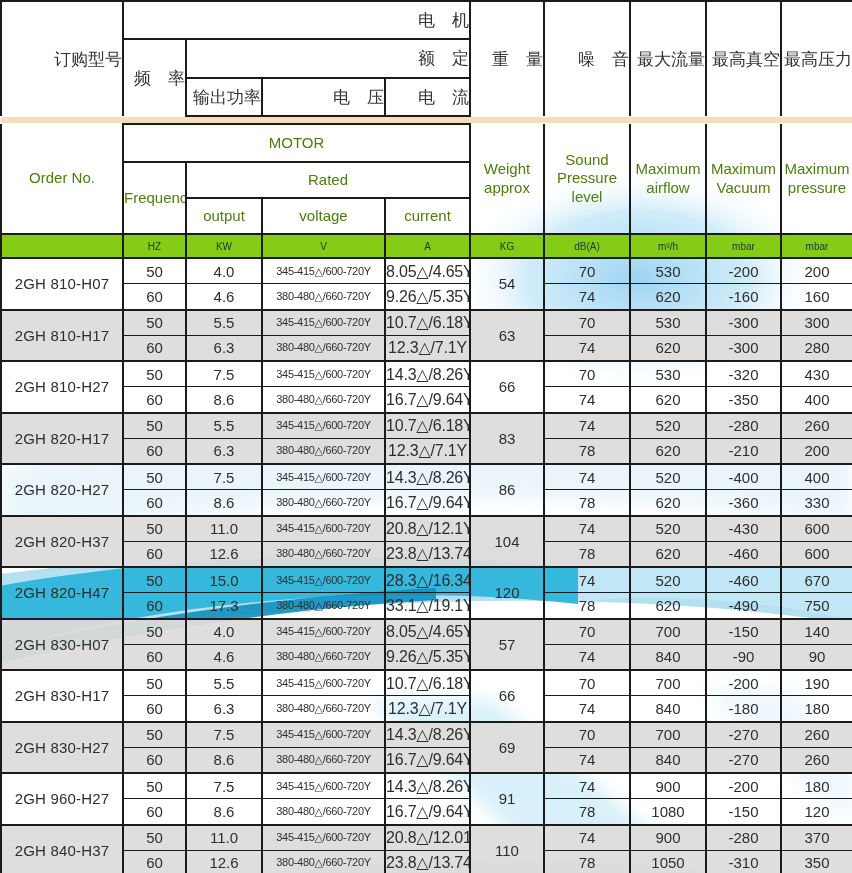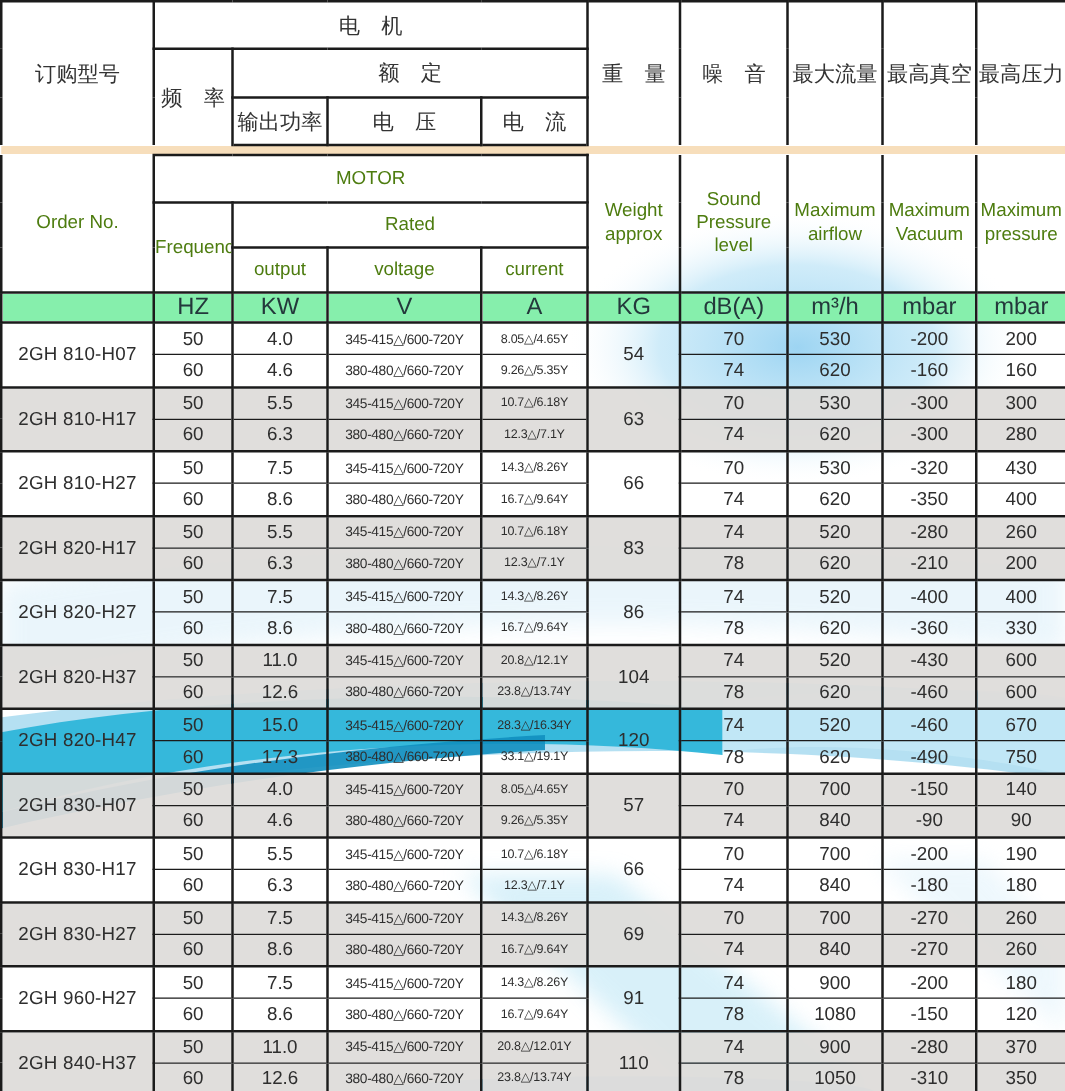--- a/index.html
+++ b/index.html
@@ -8,35 +8,35 @@
   .stage{ position:relative; width:852px; height:873px; background:#fff; overflow:hidden; }
   .stage svg.wm{ position:absolute; left:0; top:0; z-index:0; }
   table.spec{ position:absolute; left:0; top:0; z-index:1; width:852px; height:873px;
               border-collapse:collapse; table-layout:fixed; }
   td{ border:2px solid var(--bd); text-align:center; vertical-align:middle; padding:0;
       color:#2e2e2e; background:transparent; overflow:hidden; }
   
   tr.cn-r1{ height:38px; } tr.cn-r2{ height:39px; } tr.cn-r3{ height:38px; }
   tr.en-r1{ height:38px; } tr.en-r2{ height:36px; } tr.en-r3{ height:36px; }
   tr.units{ height:24px; }
-  .cn{ font-size:17px; color:#333; }
+  .cn{ font-size:17px; color:#333;text-align:right; }
   .en{ font-size:15px; color:#4d7c0f; line-height:1.22; }
   .no-bb{ border-bottom:0;margin-top:40px; }
   .no-bt{ border-top:0; }
   tr.band td{ border:0; background:#f7debb; height:6px; line-height:0; font-size:0; }
-  tr.units td{ background:#86efac; font-size:19px; color:#23383b; }
+  tr.units td{ background:#84cc16; font-size:10px; color:#23383b; }
   
   tr.data-row{ height:25.75px; font-size:15px; }
   tr.data-row td{ border-bottom-width:2px; }
   tr.row-b td{ border-top-width:1px; }
   tr.row-a td.half{ border-bottom-width:1px; }
   tr.shade-gray td{ background:rgba(222,220,218,0.94); }
   td.model-cell{ font-size:15px; letter-spacing:.2px; }
   td.voltage-cell{ font-size:11px; letter-spacing:-0.3px; white-space:nowrap; }
-  td.current-cell{ font-size:10px; letter-spacing:-0.2px; white-space:nowrap; }
+  td.current-cell{ font-size:16px; letter-spacing:-0.2px; white-space:nowrap; }
 </style>
 </head>
 <body>
 
 <div class="stage">
 
   <svg class="wm" width="852" height="873" viewBox="0 0 852 873">
     <defs>
       <radialGradient id="blob" cx="50%" cy="50%" r="50%">
         <stop offset="0%" stop-color="#8ccdf0" stop-opacity="0.85"></stop>

